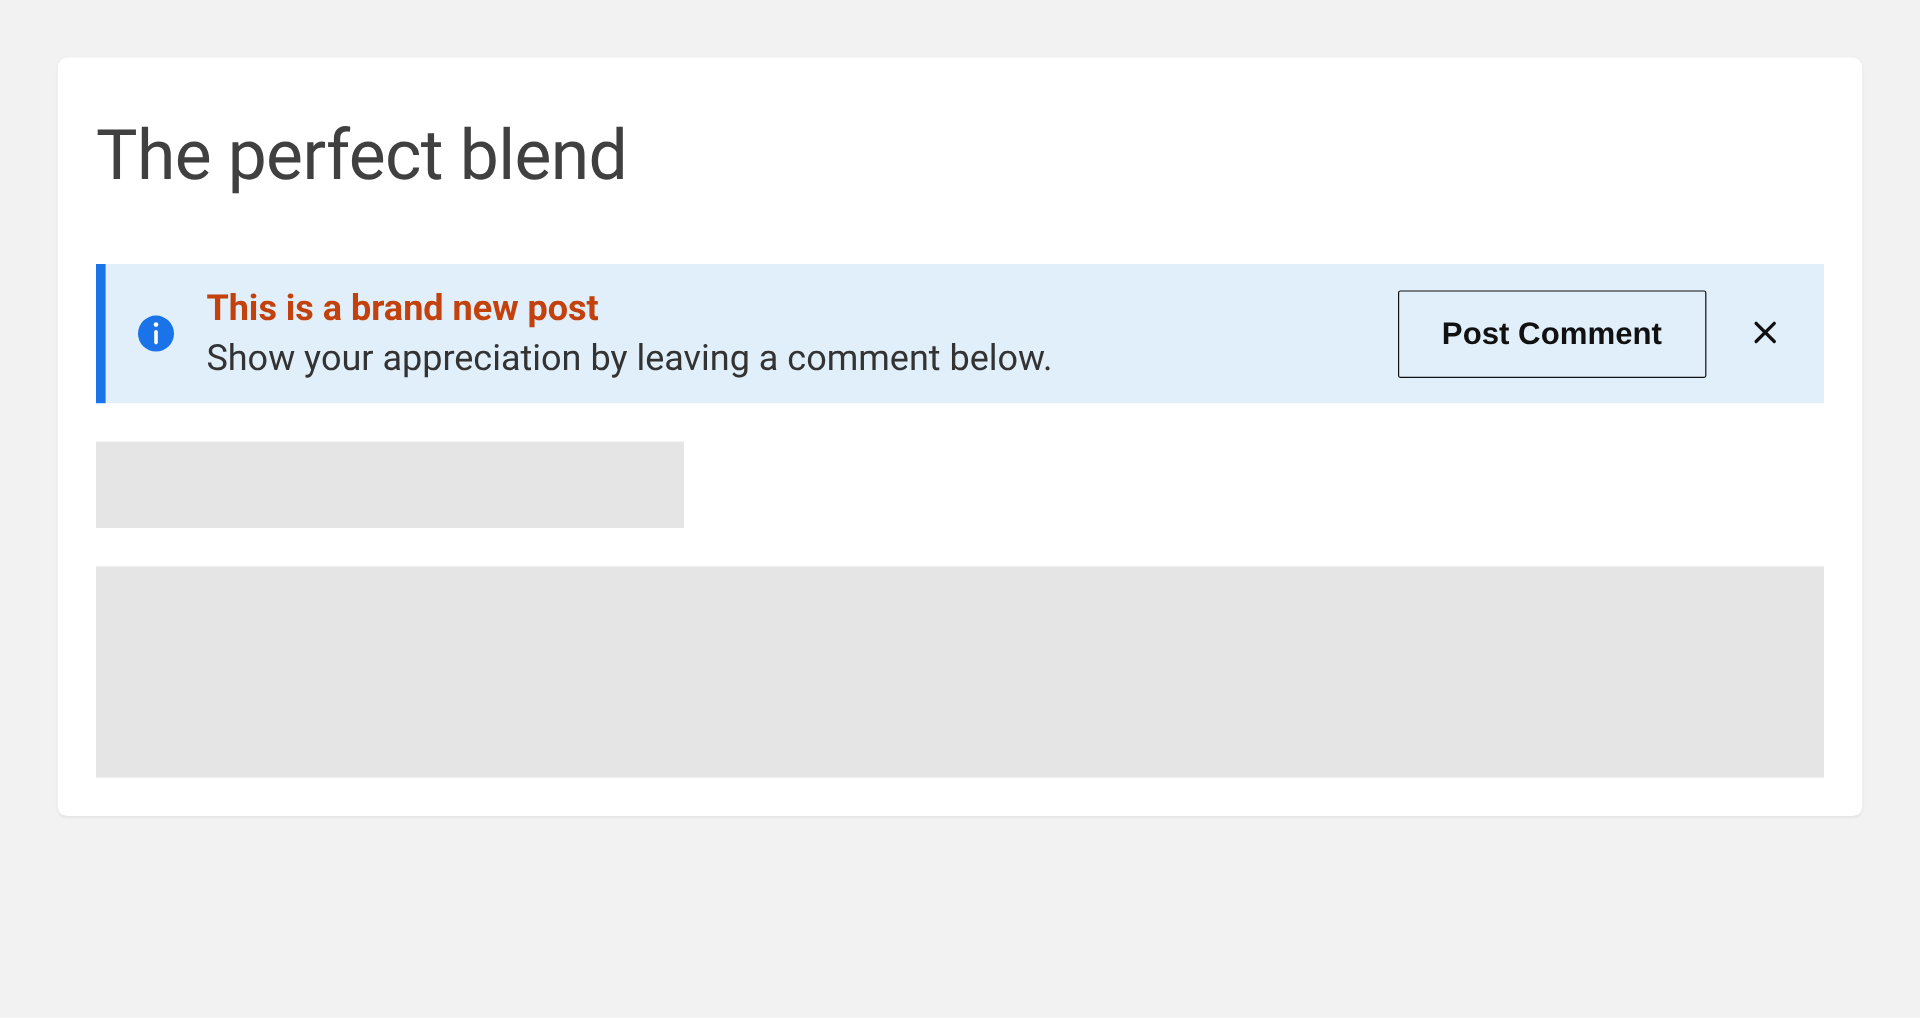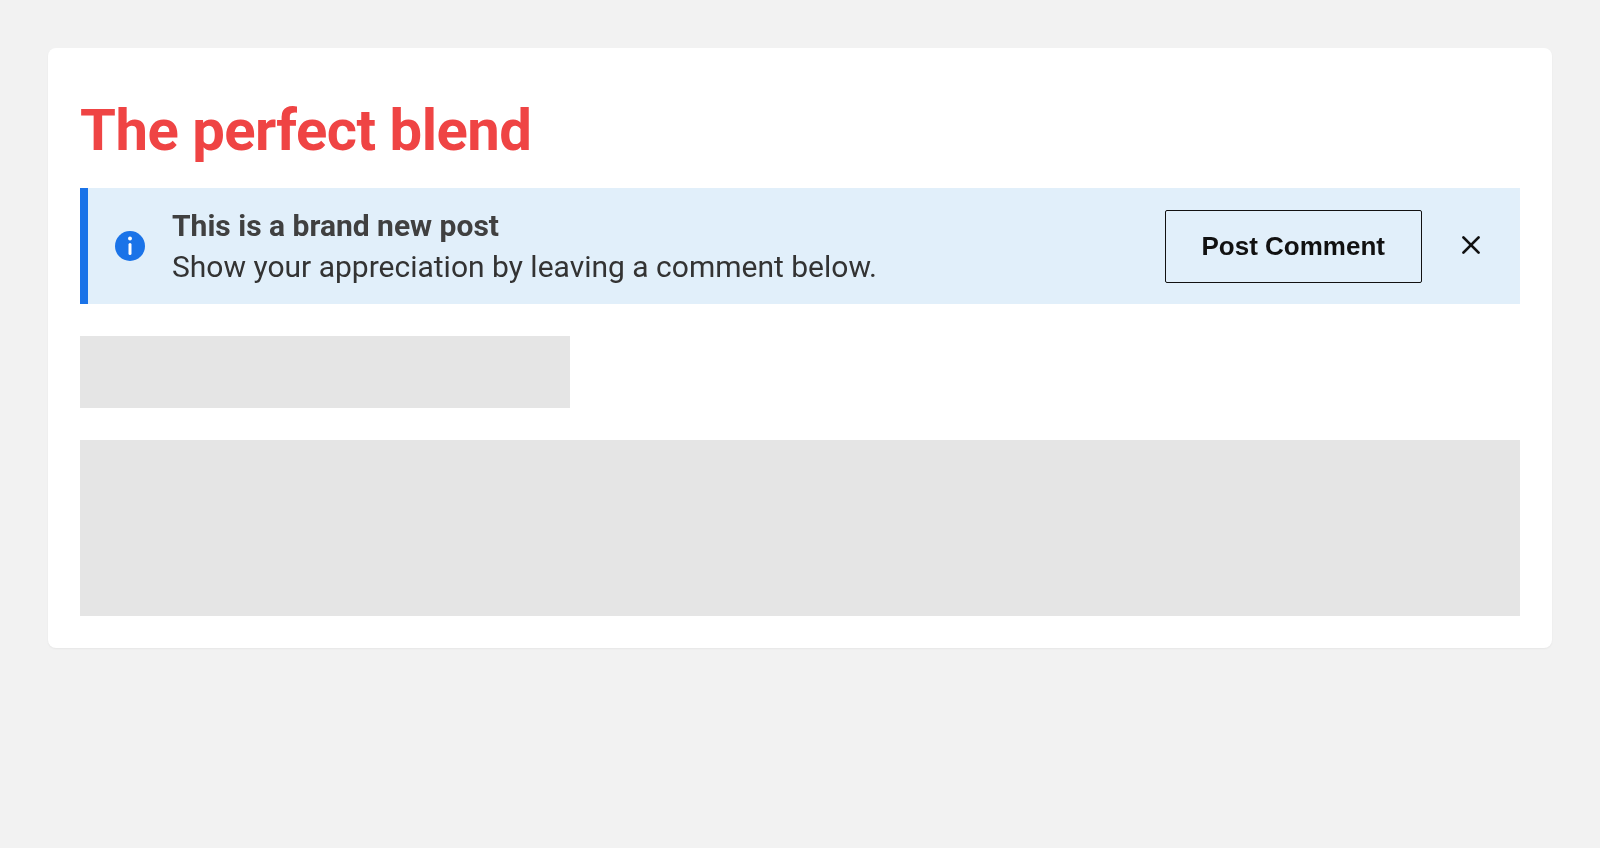--- a/index.html
+++ b/index.html
@@ -15,23 +15,23 @@
       height: 848px;
     }
     .card {
       background: #ffffff;
       border-radius: 8px;
       padding: 48px 32px 32px 32px;
       box-shadow: 0 1px 2px rgba(0,0,0,0.05);
     }
     .page-title {
       font-size: 58px;
-      font-weight: 700;
-      color: #ef4444;
-      margin-bottom: 24px;
+      font-weight: 400;
+      color: #404040;
+      margin-bottom: 56px;
       letter-spacing: -0.5px;
     }
     .alert {
       display: flex;
       align-items: center;
       background: #e1effa;
       border-left: 8px solid #1a73e8;
       padding: 20px 28px 20px 24px;
       gap: 24px;
       margin-bottom: 32px;
@@ -43,21 +43,21 @@
       display: flex;
       align-items: center;
       justify-content: center;
     }
     .alert-content {
       flex: 1;
     }
     .alert-title {
       font-size: 30px;
       font-weight: 700;
-      color: #404040;
+      color: #c2410c;
       margin-bottom: 6px;
     }
     .alert-desc {
       font-size: 30px;
       color: #333;
       font-weight: 400;
     }
     .alert-actions {
       display: flex;
       align-items: center;

